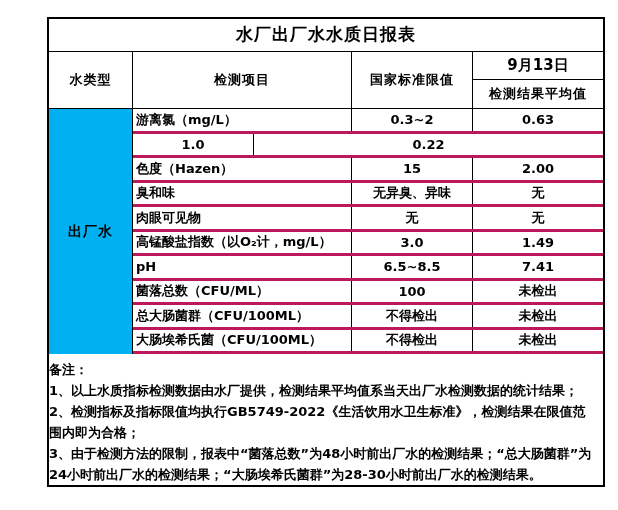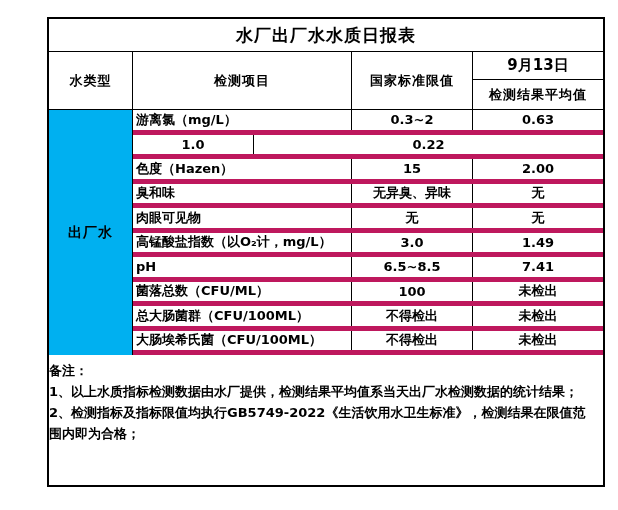--- a/index.html
+++ b/index.html
@@ -90,21 +90,21 @@
     letter-spacing: 1px;
   }
   .rows {
     flex: 1;
     display: flex;
     flex-direction: column;
   }
   .data-row {
     height: 24.5px;
     box-sizing: border-box;
-    border-bottom: 5px solid #be185d;
+    border-bottom: 3px solid #be185d;
     display: flex;
     font-size: 13px;
   }
   .data-row .cell {
     box-sizing: border-box;
     display: flex;
     align-items: center;
   }
   .cell-item {
     width: 219px;
@@ -208,15 +208,16 @@
     <div class="cell cell-limit">不得检出</div>
     <div class="cell cell-result">未检出</div>
   </div>
 </div>
   </div>
 
   <div class="notes">
     <div class="note-line">备注：</div>
   <div class="note-line">1、以上水质指标检测数据由水厂提供，检测结果平均值系当天出厂水检测数据的统计结果；</div>
       <div class="note-line">2、检测指标及指标限值均执行GB5749-2022《生活饮用水卫生标准》，检测结果在限值范围内即为合格；</div>
+      <div class="note-line">3、由于检测方法的限制，报表中“菌落总数”为48小时前出厂水的检测结果；“总大肠菌群”为24小时前出厂水的检测结果；“大肠埃希氏菌群”为28-30小时前出厂水的检测结果。</div>
     </div>
 
 </div>
 
 </body></html>

